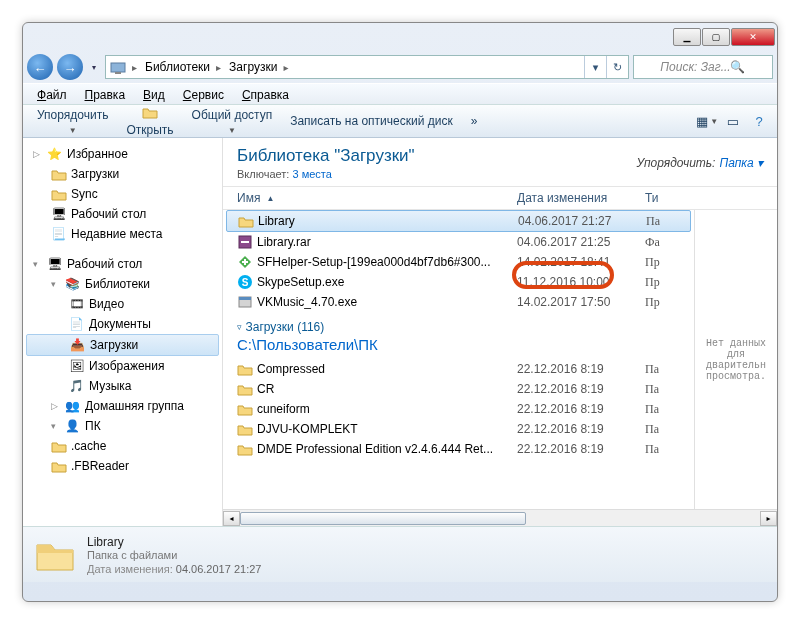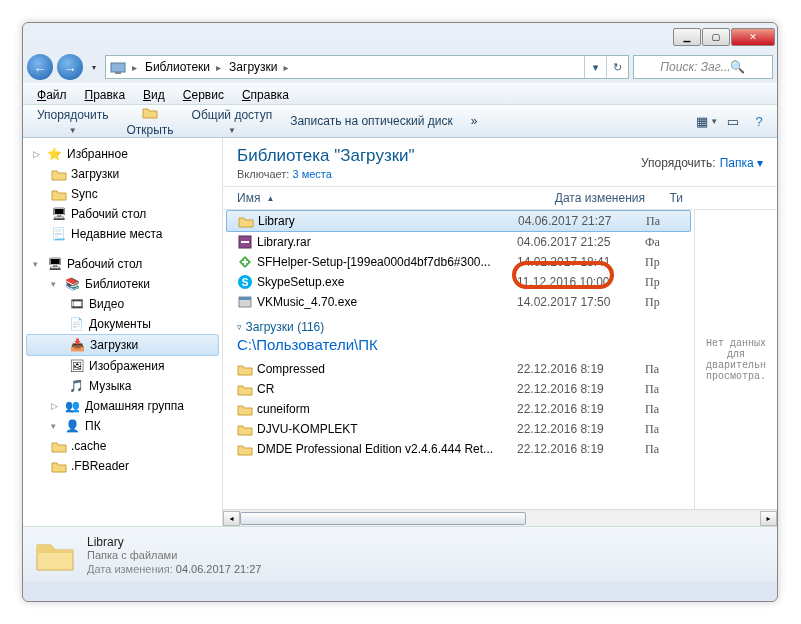--- a/index.html
+++ b/index.html
@@ -35,26 +35,26 @@
     .tree-item.selected { background: linear-gradient(#e6f1fb,#cde4f7); border: 1px solid #a8cdee; border-radius: 2px; margin: 0 3px; padding-left: 25px; }
     .tree-arrow { width: 10px; font-size: 9px; color: #888; }
     .tree-icon { width: 16px; height: 16px; display: inline-flex; align-items: center; justify-content: center; font-size: 12px; }
     .tree-spacer { height: 10px; }
 
     .main { flex: 1; display: flex; flex-direction: column; position: relative; }
     .header-area { padding: 8px 14px 6px; border-bottom: 1px solid #e5e5e5; display: flex; justify-content: space-between; align-items: flex-start; }
     .lib-title { color: #0a5a93; font-size: 17px; }
     .lib-sub { font-size: 11px; color: #555; margin-top: 2px; }
     .lib-sub a { color: #0066cc; text-decoration: none; }
-    .arrange { font-size: 12px; color: #444; display: flex; align-items: center; gap: 4px; margin-top: 10px; }
+    .arrange { font-size: 12px; color: #444; display: flex; align-items: center; gap: 4px; margin-top: 10px; font-style: italic; }
     .arrange .val { color: #0066cc; cursor: pointer; }
 
     .file-area { flex: 1; overflow: hidden; display: flex; }
     .file-list { flex: 1; overflow-y: auto; font-size: 12px; }
-    .col-headers { display: flex; border-bottom: 1px solid #e5e5e5; color: #3a5a7a; font-size: 12px; padding: 4px 0 4px 14px; text-align: right; }
+    .col-headers { display: flex; border-bottom: 1px solid #e5e5e5; color: #3a5a7a; font-size: 12px; padding: 4px 0 4px 14px; }
     .ch-name { width: 280px; display:flex; align-items:center; gap:6px; }
     .ch-date { width: 128px; }
     .ch-type { width: 38px; }
     .sort-arrow { font-size:8px; color:#357; }
     .row { display: flex; align-items: center; padding: 2px 0 2px 14px; cursor: pointer; }
     .row.selected { background: linear-gradient(#e6f1fb,#cde4f7); border: 1px solid #7fb7e6; border-radius: 2px; margin: 0 3px; padding-left: 11px; }
     .cell-name { width: 280px; display: flex; align-items: center; gap: 4px; overflow: hidden; white-space: nowrap; text-overflow: ellipsis; }
     .cell-date { width: 128px; color: #555; }
     .cell-type { width: 38px; color: #555; font-family: Liberation Serif, serif; }
     .file-icon { width: 16px; height: 16px; display: inline-flex; align-items: center; justify-content: center; flex-shrink: 0; }

